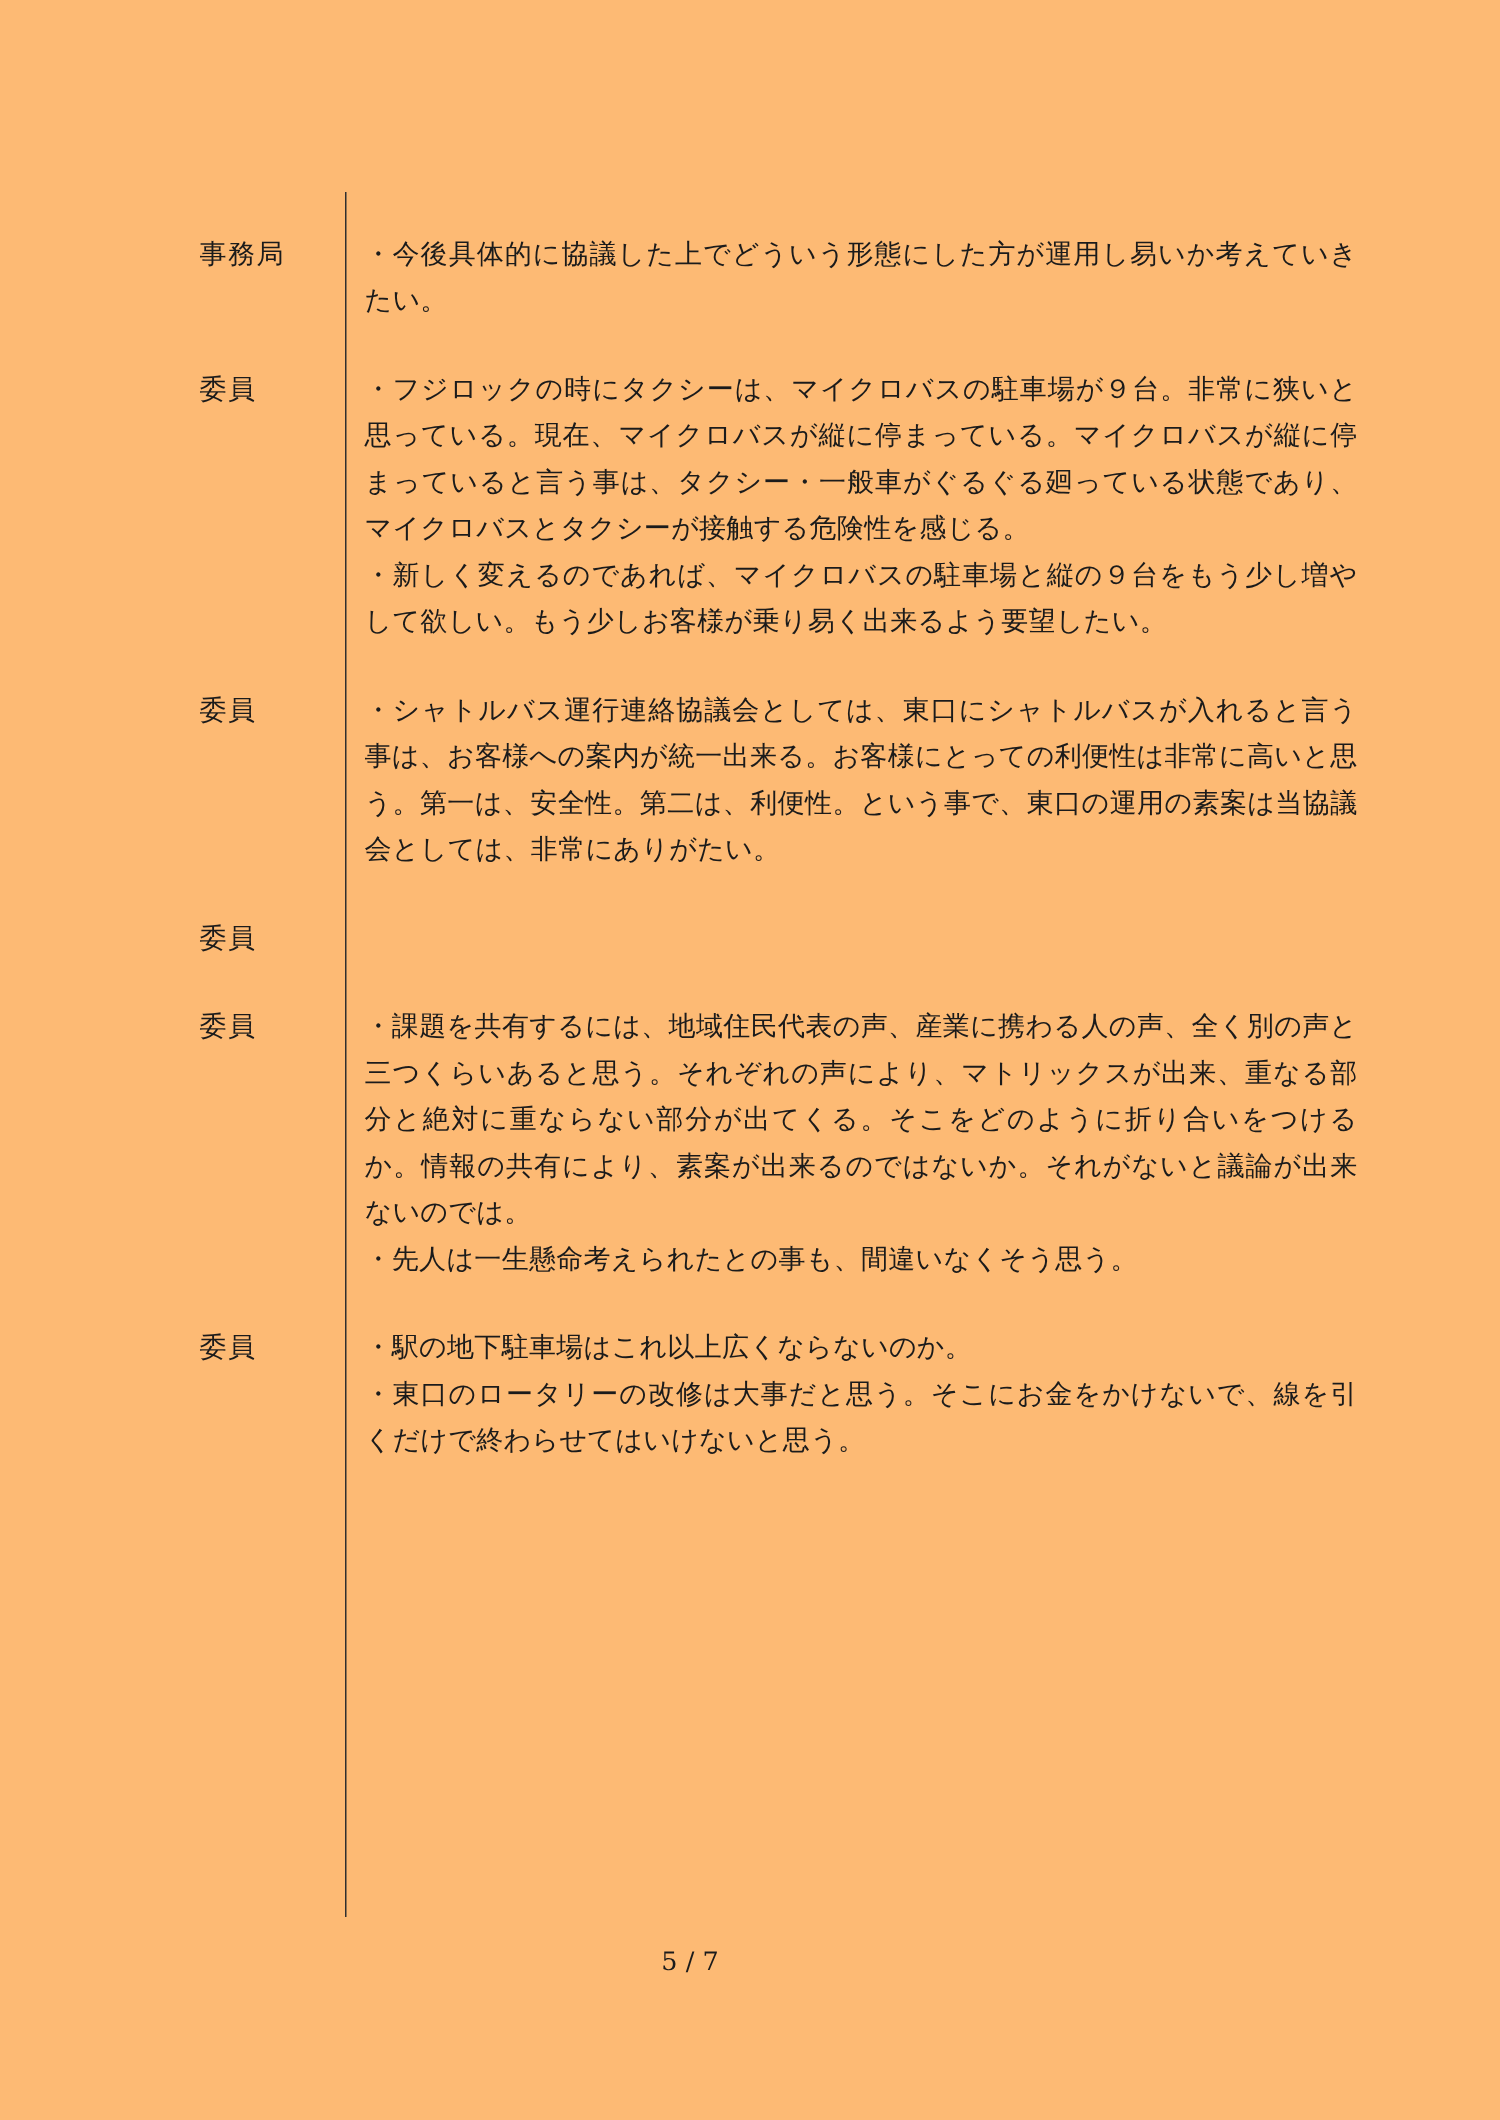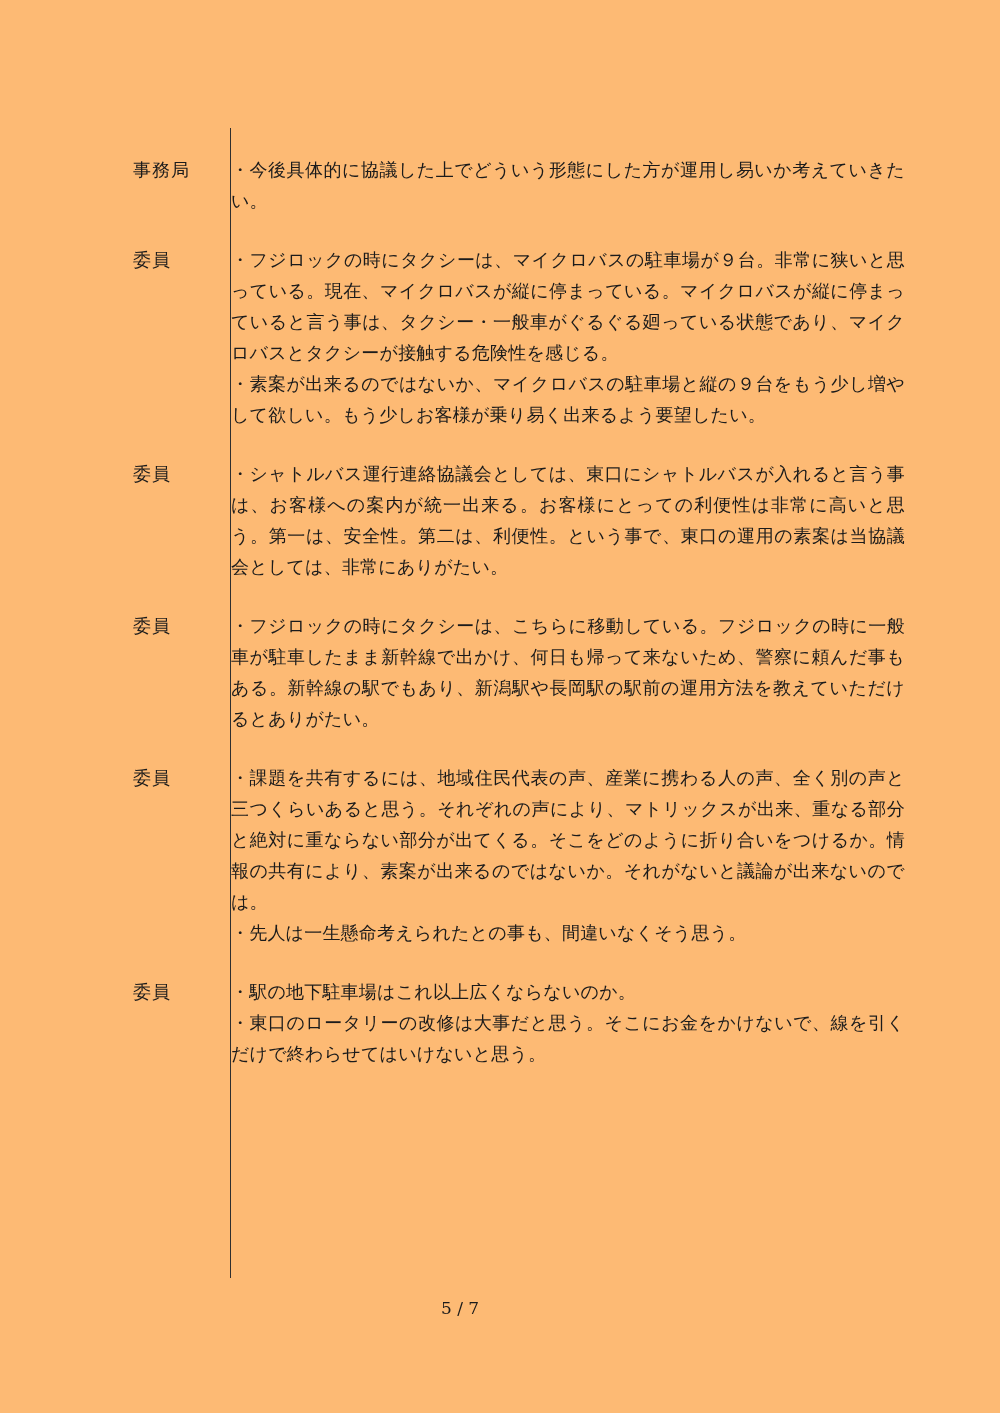--- a/index.html
+++ b/index.html
@@ -43,21 +43,22 @@
     flex: 0 0 230px;
     font-size: 18px;
     line-height: 31px;
     letter-spacing: 1px;
     white-space: nowrap;
   }
   .entry-body {
     box-sizing: border-box;
     width: 675px;
     flex: 0 0 675px;
-    padding-left: 1px;
+    padding-left: 13px;
+    font-family: Liberation Serif, serif;
   }
   .para {
     margin: 0;
     font-size: 18px;
     line-height: 31px;
     text-align: justify;
     letter-spacing: 0.2px;
   }
   .footer {
     position: absolute;
@@ -82,36 +83,33 @@
     <div class="speaker">事務局</div>
     <div class="entry-body">
           <p class="para">・今後具体的に協議した上でどういう形態にした方が運用し易いか考えていきたい。</p>
         </div>
   </div>
 
   <div class="entry">
     <div class="speaker">委員</div>
     <div class="entry-body">
           <p class="para">・フジロックの時にタクシーは、マイクロバスの駐車場が９台。非常に狭いと思っている。現在、マイクロバスが縦に停まっている。マイクロバスが縦に停まっていると言う事は、タクシー・一般車がぐるぐる廻っている状態であり、マイクロバスとタクシーが接触する危険性を感じる。</p>
-          <p class="para">・素案が出来るのではないか、マイクロバスの駐車場と縦の９台をもう少し増やして欲しい。もう少しお客様が乗り易く出来るよう要望したい。</p>
+          <p class="para">・新しく変えるのであれば、マイクロバスの駐車場と縦の９台をもう少し増やして欲しい。もう少しお客様が乗り易く出来るよう要望したい。</p>
         </div>
   </div>
 
   <div class="entry">
     <div class="speaker">委員</div>
     <div class="entry-body">
           <p class="para">・シャトルバス運行連絡協議会としては、東口にシャトルバスが入れると言う事は、お客様への案内が統一出来る。お客様にとっての利便性は非常に高いと思う。第一は、安全性。第二は、利便性。という事で、東口の運用の素案は当協議会としては、非常にありがたい。</p>
         </div>
   </div>
 
   <div class="entry">
     <div class="speaker">委員</div>
-    <div class="entry-body">
-          <p class="para">・フジロックの時にタクシーは、こちらに移動している。フジロックの時に一般車が駐車したまま新幹線で出かけ、何日も帰って来ないため、警察に頼んだ事もある。新幹線の駅でもあり、新潟駅や長岡駅の駅前の運用方法を教えていただけるとありがたい。</p>
-        </div>
   </div>
 
   <div class="entry">
     <div class="speaker">委員</div>
     <div class="entry-body">
           <p class="para">・課題を共有するには、地域住民代表の声、産業に携わる人の声、全く別の声と三つくらいあると思う。それぞれの声により、マトリックスが出来、重なる部分と絶対に重ならない部分が出てくる。そこをどのように折り合いをつけるか。情報の共有により、素案が出来るのではないか。それがないと議論が出来ないのでは。</p>
           <p class="para">・先人は一生懸命考えられたとの事も、間違いなくそう思う。</p>
         </div>
   </div>
 

